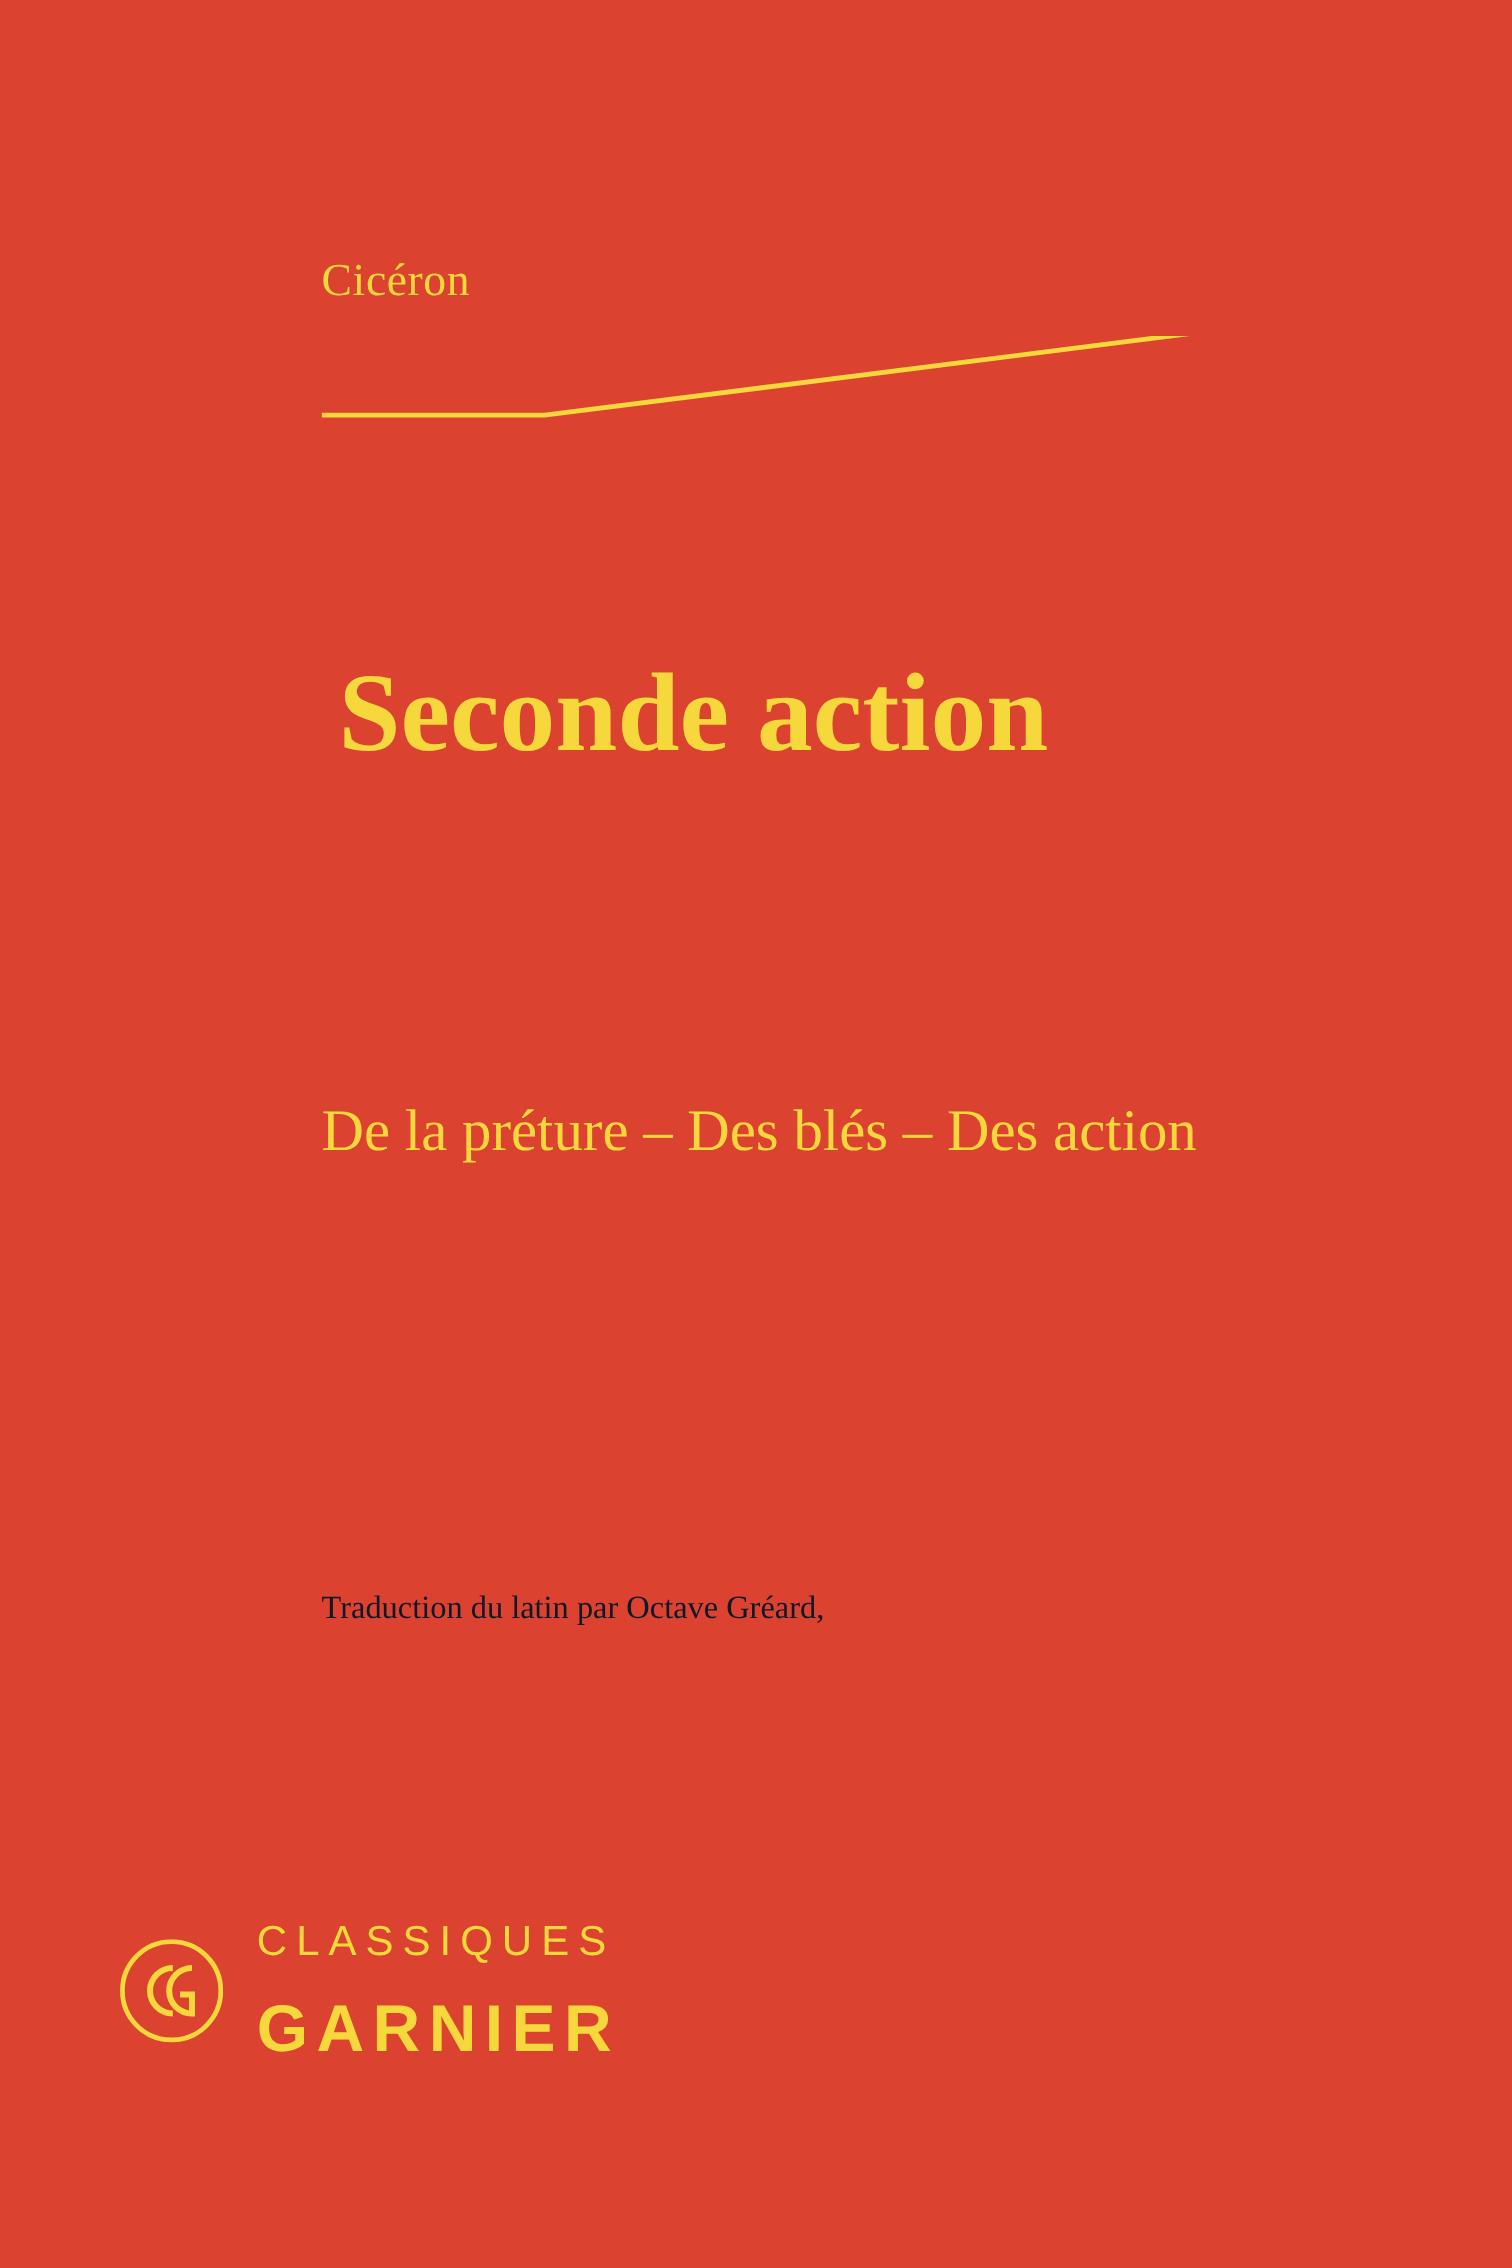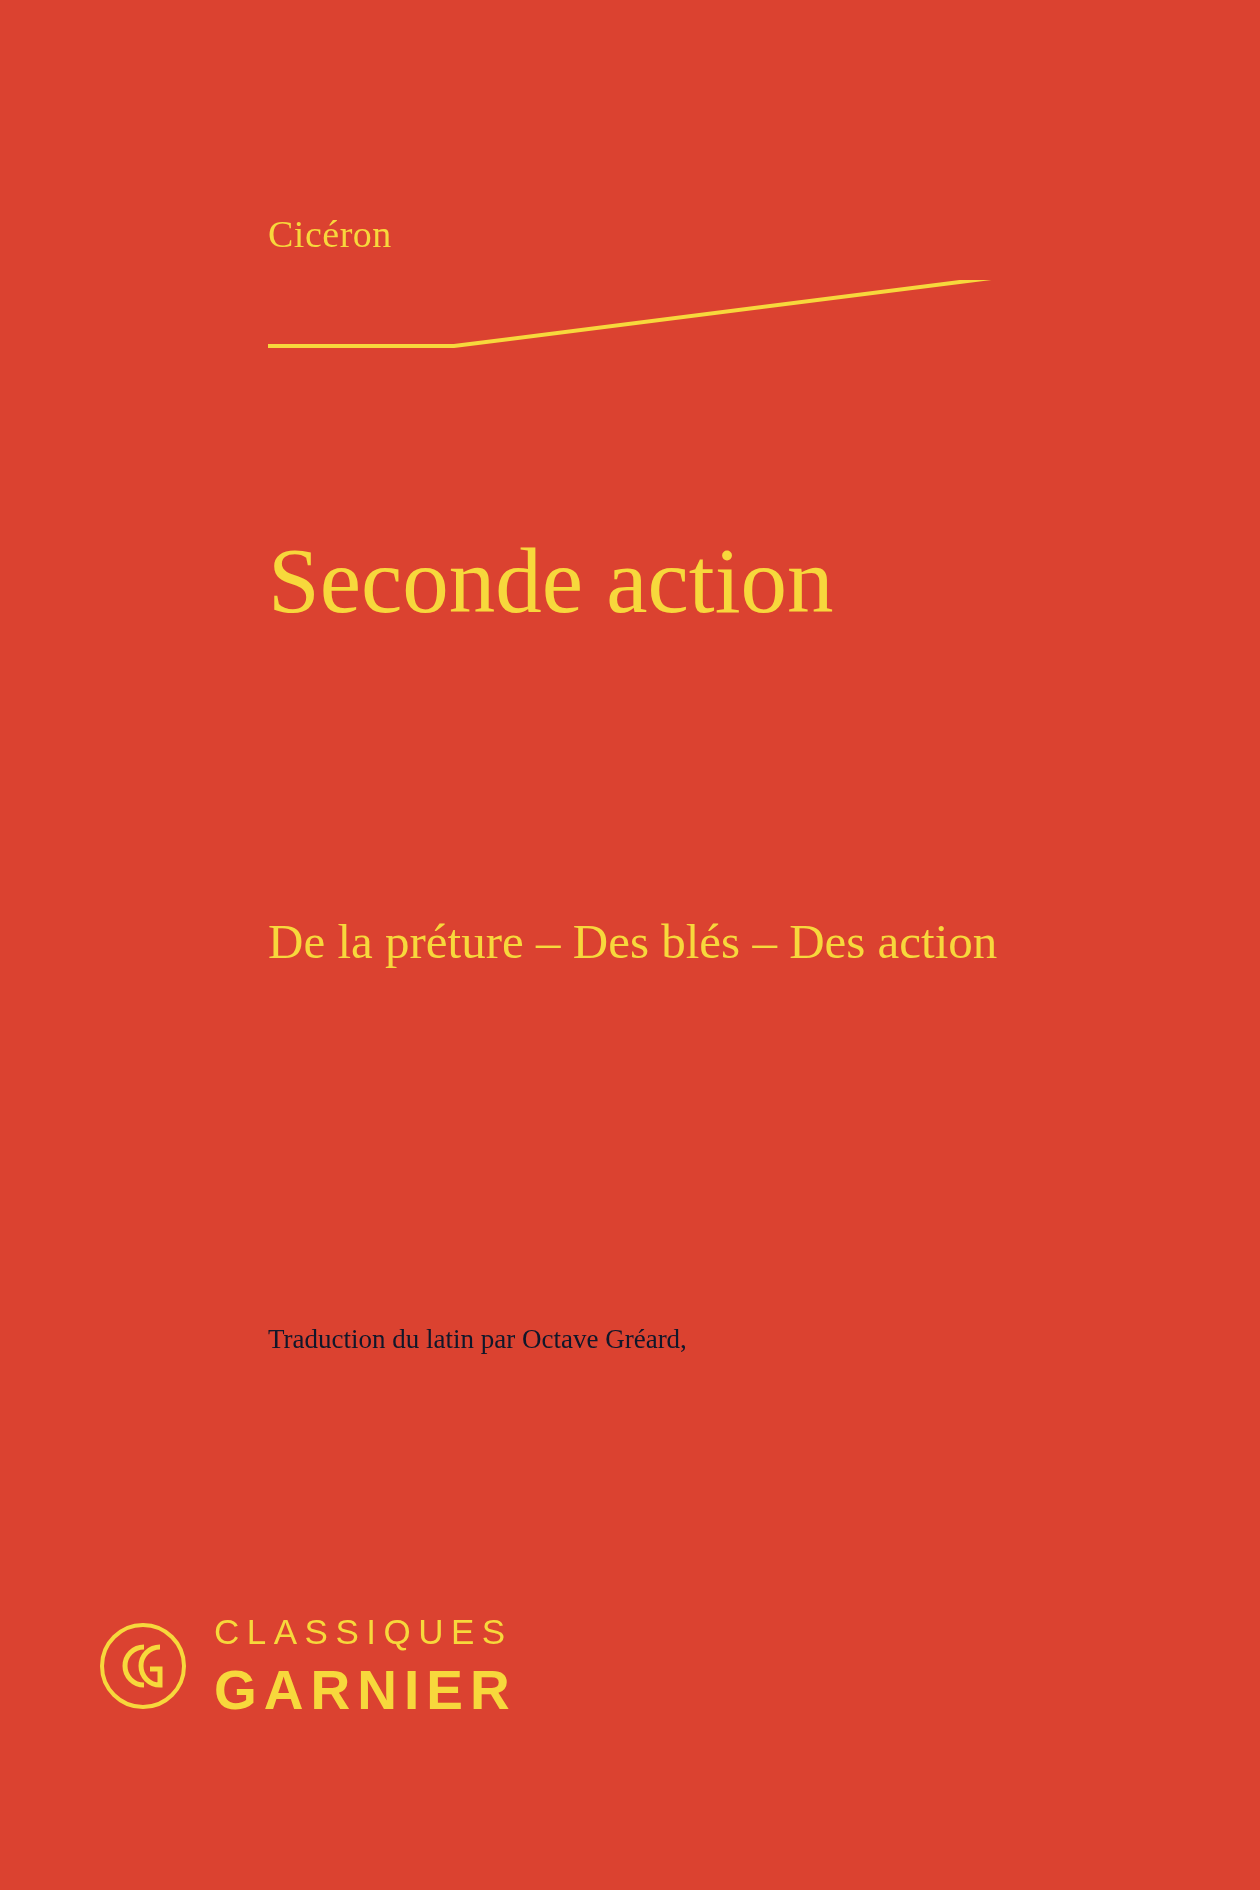--- a/index.html
+++ b/index.html
@@ -43,22 +43,22 @@
 
   
   .title {
     position: absolute;
     left: 268px;
     top: 520px;
     width: 900px;
     font-size: 93px;
     line-height: 1.32;
     color: #f7d83c;
-    font-weight: normal;
-    margin: 0;
+    font-weight: bold;
+    margin: 14px;
   }
 
   .subtitle {
     position: absolute;
     left: 268px;
     top: 910px;
     width: 930px;
     font-size: 49px;
     line-height: 1.3;
     color: #f7d83c;
@@ -101,21 +101,21 @@
     font-size: 35px;
     font-weight: normal;
     letter-spacing: 7.5px;
     display: block;
   }
   .wordmark .line2 {
     font-size: 55px;
     font-weight: bold;
     letter-spacing: 7px;
     display: block;
-    margin-top: 14px;
+    margin-top: 28px;
   }
 </style>
 </head>
 <body>
 
 <div class="cover">
 
   <div class="author">Cicéron</div>
 
   <div class="rule-wrap">

